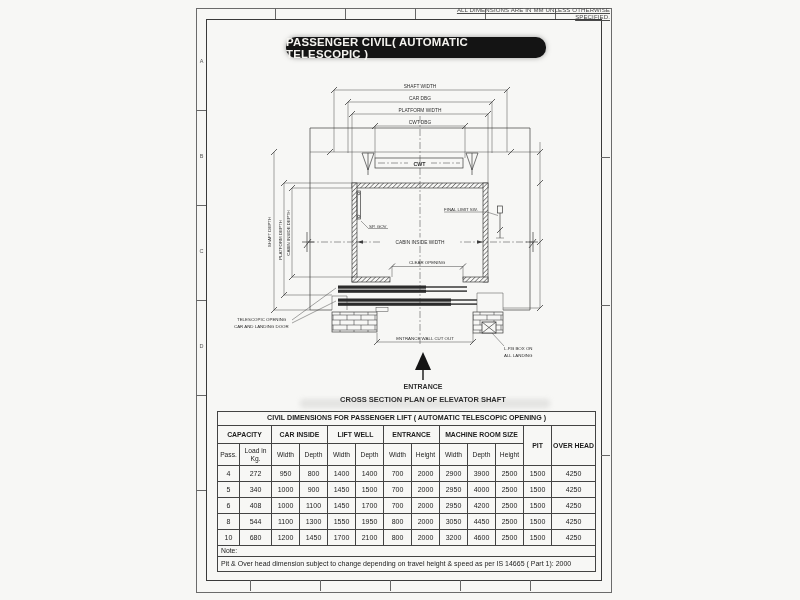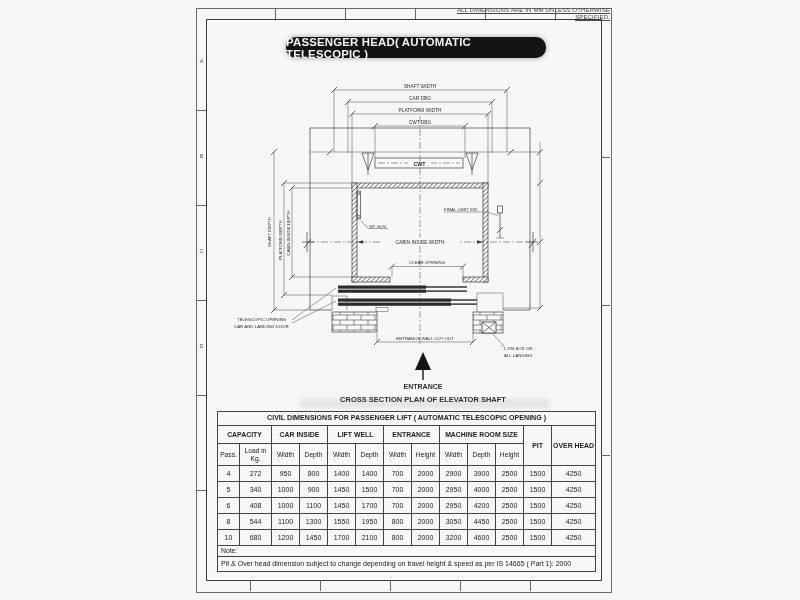--- a/index.html
+++ b/index.html
@@ -75,21 +75,21 @@
 <div class="tick-hr" style="top:305px"></div>
 <div class="tick-hr" style="top:455px"></div>
 
 <div class="zone-letter" style="top:58px">A</div>
 <div class="zone-letter" style="top:153px">B</div>
 <div class="zone-letter" style="top:248px">C</div>
 <div class="zone-letter" style="top:343px">D</div>
 
 <div class="disclaimer">ALL DIMENSIONS ARE IN MM UNLESS OTHERWISE SPECIFIED.</div>
 
-<div class="title-badge">PASSENGER HEAD( AUTOMATIC TELESCOPIC )</div>
+<div class="title-badge">PASSENGER CIVIL( AUTOMATIC TELESCOPIC )</div>
 
 <div class="ghost-smudge"></div>
 
 <svg class="drawing" width="400" height="330" viewBox="0 0 400 330">
   <defs>
     <pattern id="hatch" width="3.2" height="3.2" patternUnits="userSpaceOnUse" patternTransform="rotate(45)">
       <rect width="3.2" height="3.2" fill="#f7f7f5"></rect>
       <line x1="0" y1="0" x2="0" y2="3.2" stroke="#3c3c3c" stroke-width="1.1"></line>
     </pattern>
     <pattern id="brick" width="14" height="10" patternUnits="userSpaceOnUse">

